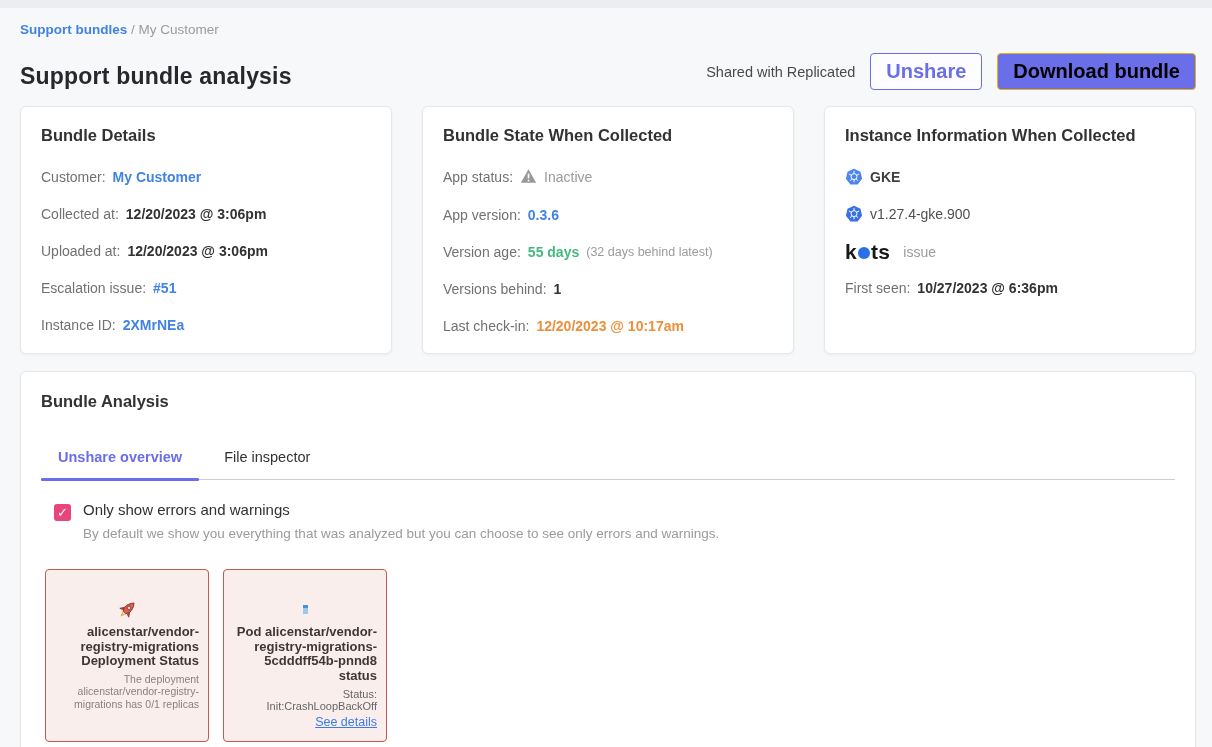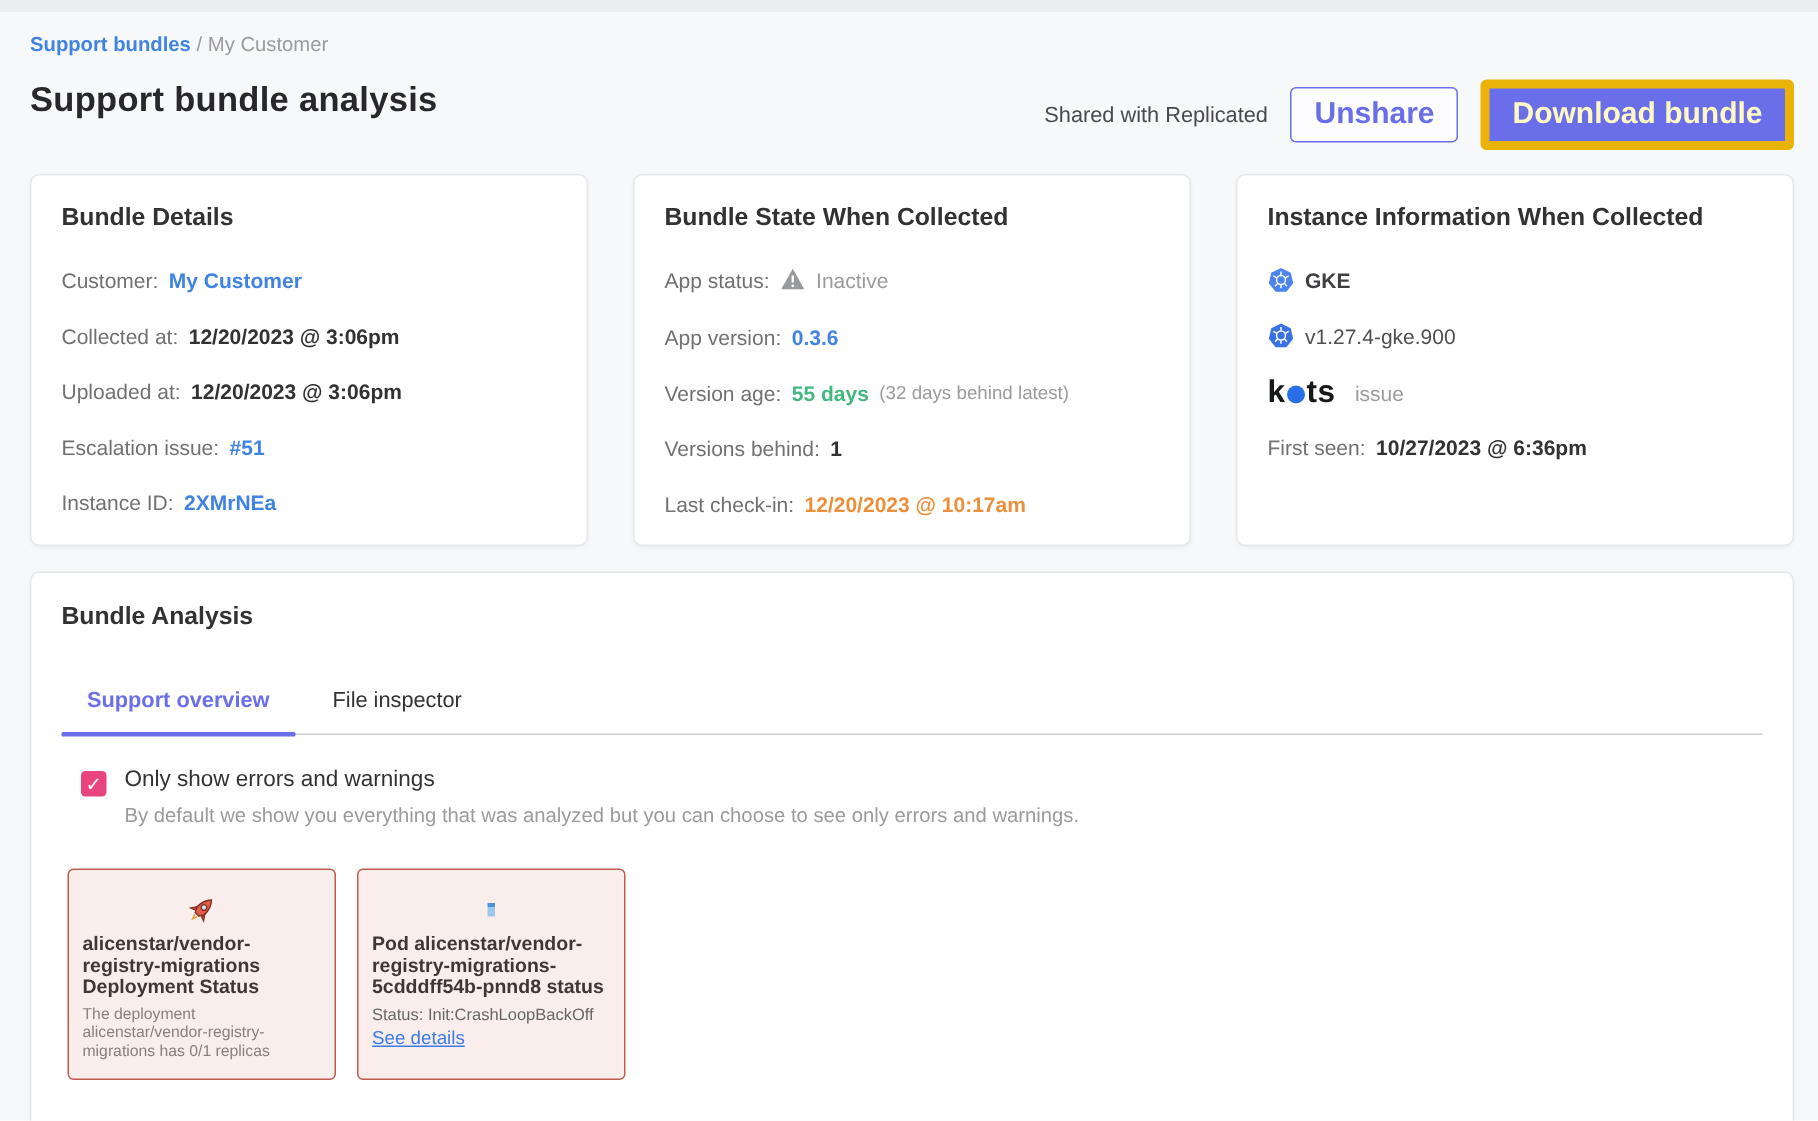--- a/index.html
+++ b/index.html
@@ -10,27 +10,27 @@
     font-family:"Liberation Sans", sans-serif;
     color:#323232;
   }
   .topstrip { height:8px; background:#ecedf1; }
 
   
   .header { padding:14px 16px 0 20px; }
   .breadcrumb { font-size:13.5px; margin-bottom:16px; }
   .breadcrumb a { color:#4183e0; text-decoration:none; font-weight:600; cursor:pointer; }
   .breadcrumb .sep, .breadcrumb .crumb-current { color:#9b9b9b; font-weight:400; }
-  .title-row { display:flex; justify-content:space-between; align-items:flex-start; margin-bottom:16px; }
+  .title-row { display:flex; justify-content:space-between; align-items:flex-end; margin-bottom:16px; }
   .page-title { font-size:23px; font-weight:800; color:#28282c; margin:0; letter-spacing:.2px; }
   .share-controls { display:flex; align-items:center; gap:15px; }
   .shared-text { font-size:14.5px; color:#4a4a4a; }
   .btn { border-radius:4px; font-size:20px; font-weight:700; padding:6px 15px; cursor:pointer; font-family:inherit; }
   .btn-outline { background:#fdfdff; color:#6a6ee8; border:1px solid #6a6ee8; }
-  .btn-primary { background:#6a6ee8; color:#fef9c3; border:6px solid #eab308; }
+  .btn-primary { background:#6a6ee8; color:#000000; border:1px solid #eab308; }
 
   
   .cards-row { display:flex; gap:30px; padding:0 16px 0 20px; align-items:stretch; }
   .card {
     flex:1; background:#ffffff; border:1px solid #e6e7eb; border-radius:6px;
     box-shadow:0 1px 3px rgba(30,30,40,.05); padding:19px 20px;
   }
   .card-title { font-size:16.5px; font-weight:700; color:#323232; margin:0 0 23px; }
   .row { display:flex; align-items:center; gap:7px; font-size:14px; color:#717171; margin-bottom:20px; min-height:17px; }
   .row:last-child { margin-bottom:0; }
@@ -56,22 +56,22 @@
   .tab.active::after { content:""; position:absolute; left:0; right:0; bottom:-2px; height:3px; background:#6a6ee8; border-radius:1px; }
   .filter-row { display:flex; gap:12px; margin:21px 0 0 13px; align-items:flex-start; }
   .checkbox {
     width:17px; height:17px; background:#e8447e; border-radius:3px; color:#fff;
     font-size:13px; line-height:17px; text-align:center; margin-top:3px; cursor:pointer; flex:0 0 17px;
   }
   .filter-label { font-size:15px; color:#323232; }
   .filter-desc { font-size:13.5px; color:#9b9b9b; margin-top:8px; }
   .ecards { display:flex; gap:14px; margin:28px 0 0 4px; align-items:stretch; }
   .ecard {
-    width:179px; background:#faeeec; border:1px solid #c05b4e; border-radius:4px;
-    padding:15px 9px 11px; text-align:left;
+    width:164px; background:#faeeec; border:1px solid #c05b4e; border-radius:4px;
+    padding:28px 9px 11px; text-align:right;
   }
   .ecard-iconwrap { height:22px; display:flex; align-items:center; justify-content:center; margin-bottom:5px; }
   .ecard-title { font-size:13px; font-weight:700; color:#3f3735; line-height:1.12; word-break:break-word; }
   .ecard-desc { font-size:10.5px; color:#8a7f7c; line-height:1.22; margin-top:4px; }
   .ecard-status { font-size:11px; color:#666666; margin-top:5px; }
   .ecard-link { display:inline-block; font-size:12.5px; color:#3b7ce8; text-decoration:underline; margin-top:2px; cursor:pointer; }
   .mini-broken { width:5px; height:9px; background:linear-gradient(#4a90d9 32%, #9ec7ee 32%); display:inline-block; }
 </style>
 </head>
 <body>
@@ -190,21 +190,21 @@
       <span>First seen:</span>
       <span class="val-strong">10/27/2023 @ 6:36pm</span>
     </div>
   </div>
 </div>
 
 <div class="analysis-card">
   <h2 class="analysis-title">Bundle Analysis</h2>
 
   <div class="tabbar">
-    <div class="tab active">Support overview</div>
+    <div class="tab active">Unshare overview</div>
     <div class="tab">File inspector</div>
   </div>
 
   <div class="filter-row">
     <div class="checkbox">✓</div>
     <div>
       <div class="filter-label">Only show errors and warnings</div>
       <div class="filter-desc">By default we show you everything that was analyzed but you can choose to see only errors and warnings.</div>
     </div>
   </div>

